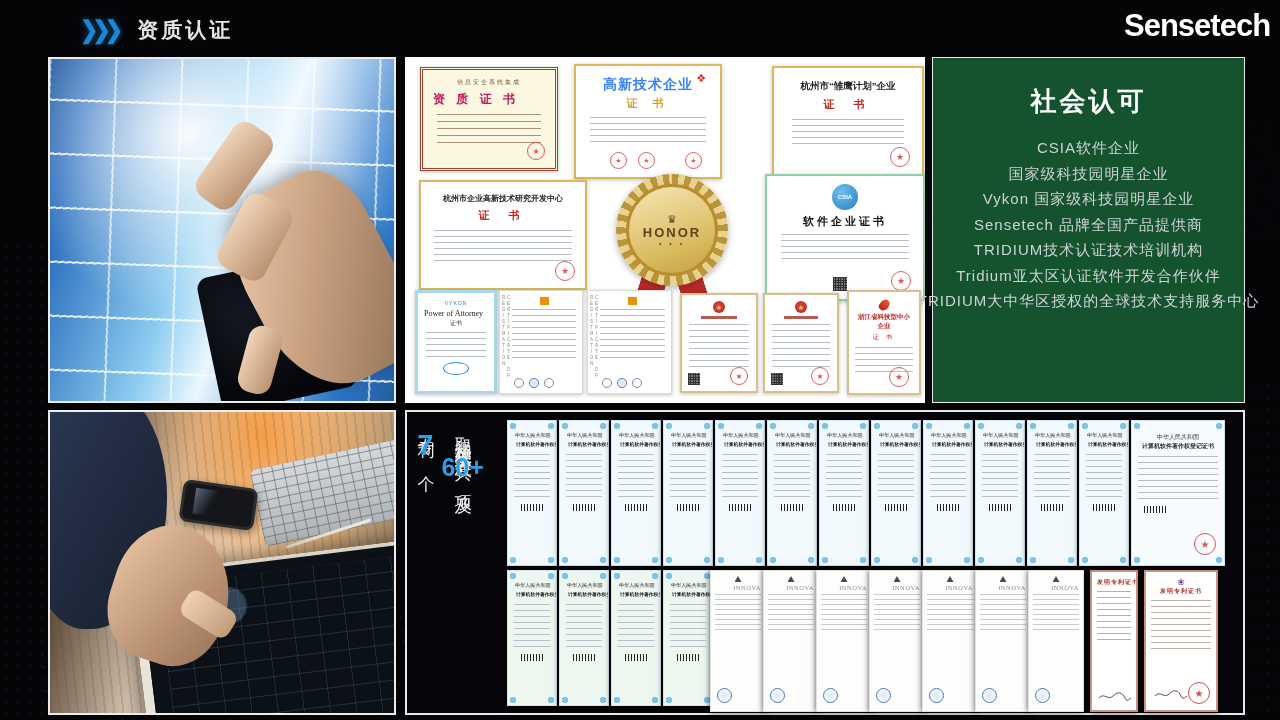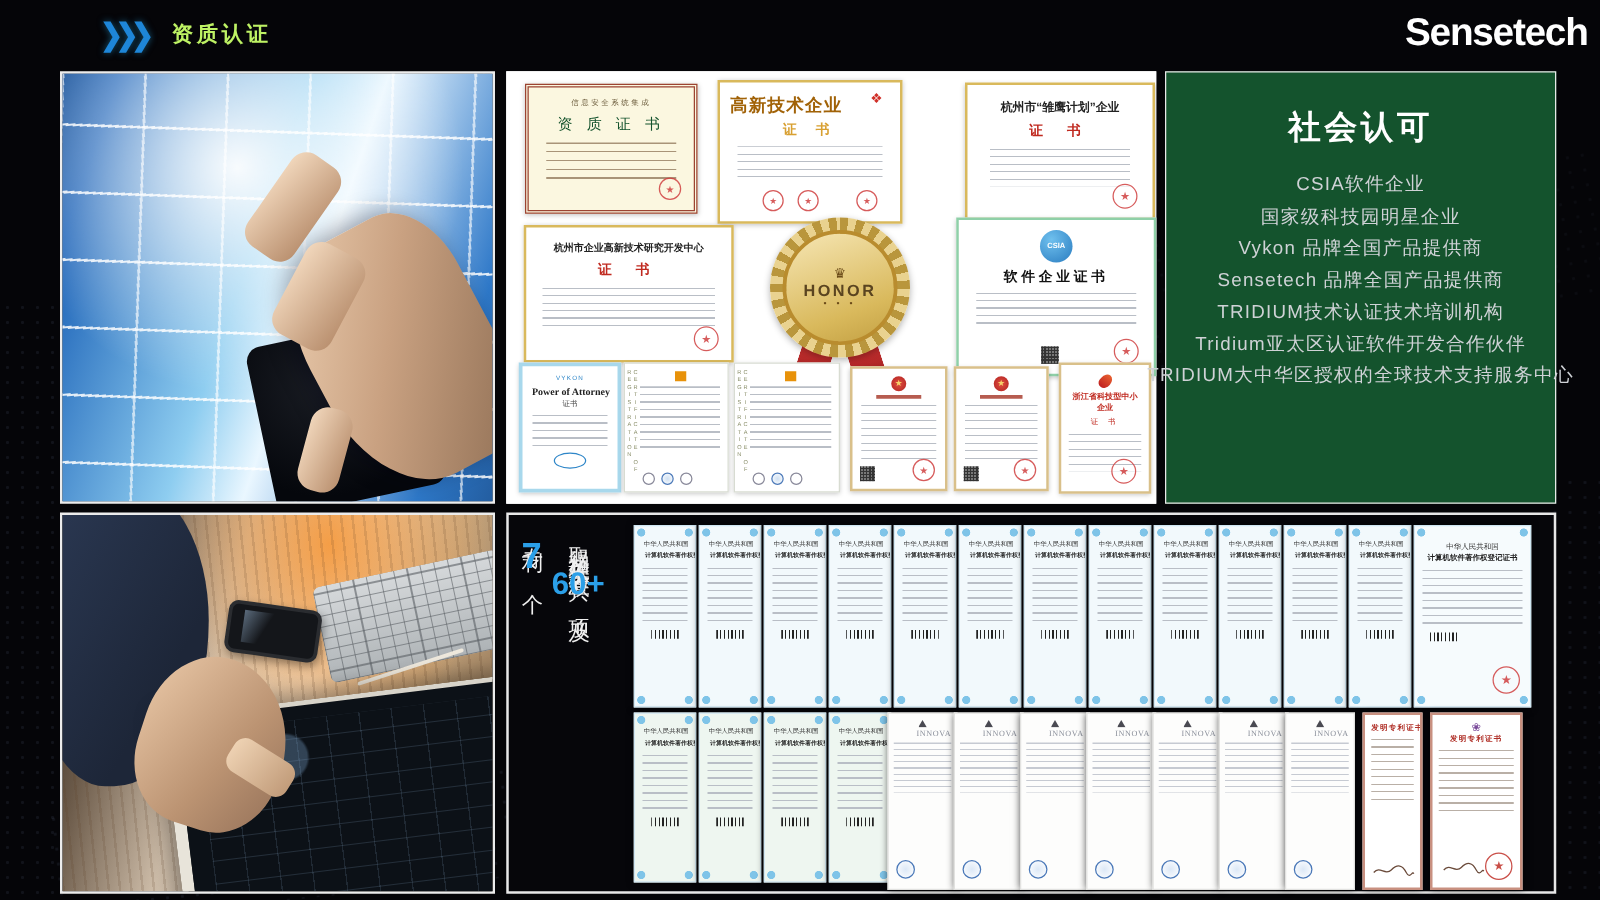--- a/index.html
+++ b/index.html
@@ -8,21 +8,21 @@
   .abs{position:absolute;}
 
   
   .dots{position:absolute;background-image:radial-gradient(rgba(130,150,195,.6) 1px,transparent 1.5px);
         background-size:12px 12px;opacity:.16;pointer-events:none;}
 
   
   .hdr{position:absolute;left:80px;top:16px;display:flex;align-items:center;gap:10px;}
   .chev{font-size:22px;font-weight:bold;color:#1e86d8;letter-spacing:-6px;line-height:1;
         text-shadow:0 0 6px rgba(42,169,232,.5);transform:scaleY(1.1);}
-  .hdr-title{font-size:17px;font-weight:bold;color:#bef264;letter-spacing:3px;margin-left:10px;}
+  .hdr-title{font-size:21px;font-weight:bold;color:#e5e5e5;letter-spacing:3px;margin-left:10px;}
   .logo{position:absolute;left:1124px;top:8px;font-size:31px;font-weight:bold;color:#ffffff;letter-spacing:-1px;}
 
   
   .photo{border:2px solid #ececec;box-sizing:border-box;overflow:hidden;background:#111;}
   .panel-certs{left:405px;top:57px;width:520px;height:346px;background:#fff;border:2px solid #fff;box-sizing:border-box;}
   .panel-social{left:932px;top:57px;width:313px;height:346px;background:#14532d;border:1px solid #e8e8e8;box-sizing:border-box;}
   .panel-patents{left:405px;top:410px;width:840px;height:305px;background:#06060a;border:2px solid #e8e8e8;box-sizing:border-box;}
 
   
   .screens{position:absolute;left:-30%;top:-30%;width:160%;height:160%;
@@ -70,23 +70,23 @@
   
   .cert{position:absolute;box-sizing:border-box;background:#fff;box-shadow:0 1px 4px rgba(0,0,0,.25);}
   .lines{background:repeating-linear-gradient(#b9bec6 0 1px, rgba(0,0,0,0) 1px 6px);}
   .lines-warm{background:repeating-linear-gradient(#a89478 0 1px, rgba(0,0,0,0) 1px 7px);}
   .seal{position:absolute;border:1.5px solid #d04040;border-radius:50%;color:#d04040;display:flex;align-items:center;justify-content:center;opacity:.85;}
   .qr{position:absolute;background:
         repeating-linear-gradient(0deg,#333 0 1px,rgba(0,0,0,0) 1px 2.5px),
         repeating-linear-gradient(90deg,#333 0 1px,#777 1px 2.5px);}
   .c1{left:13px;top:8px;width:138px;height:104px;background:#fbf7e0;border:3px double #9c4332;padding:8px 10px;}
   .c1 .hd{font-size:6px;color:#6a5a3a;text-align:center;letter-spacing:2px;}
-  .c1 .tt{font-size:12px;font-weight:normal;color:#14532d;text-align:center;letter-spacing:4px;margin:4px 0 6px;}
+  .c1 .tt{font-size:12px;font-weight:bold;color:#be185d;letter-spacing:4px;margin:4px 0 6px;}
   .c2{left:167px;top:5px;width:148px;height:115px;border:2px solid #d9b95c;padding:10px 8px 6px;}
-  .c2 .tt{font-size:14px;font-weight:bold;color:#a16207;letter-spacing:1px;}
+  .c2 .tt{font-size:14px;font-weight:bold;color:#3b82f6;text-align:center;letter-spacing:1px;}
   .c2 .sub2{font-size:11px;font-weight:bold;color:#d8a032;text-align:center;letter-spacing:6px;margin:2px 0 6px;}
   .c2 .emblem{position:absolute;right:14px;top:6px;color:#d03028;font-size:11px;}
   .c3{left:365px;top:7px;width:152px;height:110px;border:2px solid #d9b95c;padding:12px 10px 6px;}
   .c3 .tt{font-size:9.5px;font-weight:bold;color:#222;text-align:center;}
   .c3 .sub{font-size:11px;font-weight:bold;color:#c02a20;text-align:center;letter-spacing:8px;margin:4px 0 7px;}
   .c4{left:12px;top:121px;width:168px;height:110px;border:2px solid #d9b95c;padding:11px 9px 6px;}
   .c4 .tt{font-size:8px;font-weight:bold;color:#222;text-align:center;}
   .c4 .sub{font-size:11px;font-weight:bold;color:#c02a20;text-align:center;letter-spacing:8px;margin:4px 0 7px;}
   .c5{left:358px;top:115px;width:160px;height:127px;border:2px solid #8fd0a8;padding:8px 10px 6px;}
   .c5 .csia{width:26px;height:26px;border-radius:50%;margin:0 auto;background:radial-gradient(circle at 35% 30%,#6fc0ee,#2a7cc0);
@@ -105,21 +105,21 @@
   .mface .hon{font-size:13px;font-weight:bold;color:#5a4420;letter-spacing:2px;}
   .mface .dd{font-size:7px;color:#6a4a18;letter-spacing:3px;}
   .ribbon{position:absolute;top:96px;width:26px;height:44px;background:linear-gradient(#d03434,#9c1f1f);
       clip-path:polygon(0 0,100% 0,100% 100%,50% 76%,0 100%);}
   .rb1{left:28px;transform:rotate(18deg);}
   .rb2{left:70px;transform:rotate(-18deg);}
 
   
   .c6{left:8px;top:231px;width:82px;height:104px;border:3px solid #a8d8ec;padding:7px 6px 4px;}
   .c6 .brand{font-size:5px;color:#2e86c8;text-align:center;letter-spacing:1px;}
-  .c6 .tt{font-family:"Liberation Serif",serif;font-size:8px;color:#222;text-align:right;margin-top:3px;font-weight:bold;}
+  .c6 .tt{font-family:"Liberation Serif",serif;font-size:8px;color:#222;text-align:left;margin-top:3px;}
   .c6 .sub{font-size:6px;color:#444;text-align:center;margin:1px 0 4px;}
   .c6 .oval{width:24px;height:11px;border:1px solid #2e86c8;border-radius:50%;margin:4px auto 0;}
   .cor{border:1px solid #d8dcd2;padding:6px 6px 4px 12px;}
   .cor .side{position:absolute;left:1px;top:4px;writing-mode:vertical-rl;text-orientation:upright;
       font-size:4.5px;color:#8a8f6a;letter-spacing:1px;height:92%;overflow:hidden;}
   .cor .ologo{width:9px;height:8px;background:#e8920a;margin:0 auto 4px;}
   .cor .badges{position:absolute;bottom:5px;left:14px;display:flex;gap:5px;}
   .cor .bdg{width:10px;height:10px;border-radius:50%;border:1px solid #889;box-sizing:border-box;}
   .cor .bdg.b{border-color:#4a78b8;background:radial-gradient(#cfe0f2,#fff);}
   .c7{left:92px;top:231px;width:84px;height:104px;}
@@ -308,21 +308,21 @@
       <div class="lines" style="height:30px;"></div>
       <div class="seal" style="right:10px;bottom:6px;width:18px;height:18px;font-size:9px;">★</div>
     </div>
   </div>
 
   <div class="abs panel-social">
     <div class="soc-title">社会认可</div>
     <div class="soc-list">
       <div class="soc-item">CSIA软件企业</div>
       <div class="soc-item">国家级科技园明星企业</div>
-      <div class="soc-item">Vykon 品牌全国产品提供商</div>
+      <div class="soc-item">Vykon 国家级科技园明星企业</div>
       <div class="soc-item">Sensetech 品牌全国产品提供商</div>
       <div class="soc-item">TRIDIUM技术认证技术培训机构</div>
       <div class="soc-item">Tridium亚太区认证软件开发合作伙伴</div>
       <div class="soc-item">TRIDIUM大中华区授权的全球技术支持服务中心</div>
     </div>
   </div>
 
   <div class="abs photo" style="left:48px;top:410px;width:348px;height:305px;">
     <div class="desk"></div>
     <div class="sleeve"></div>

